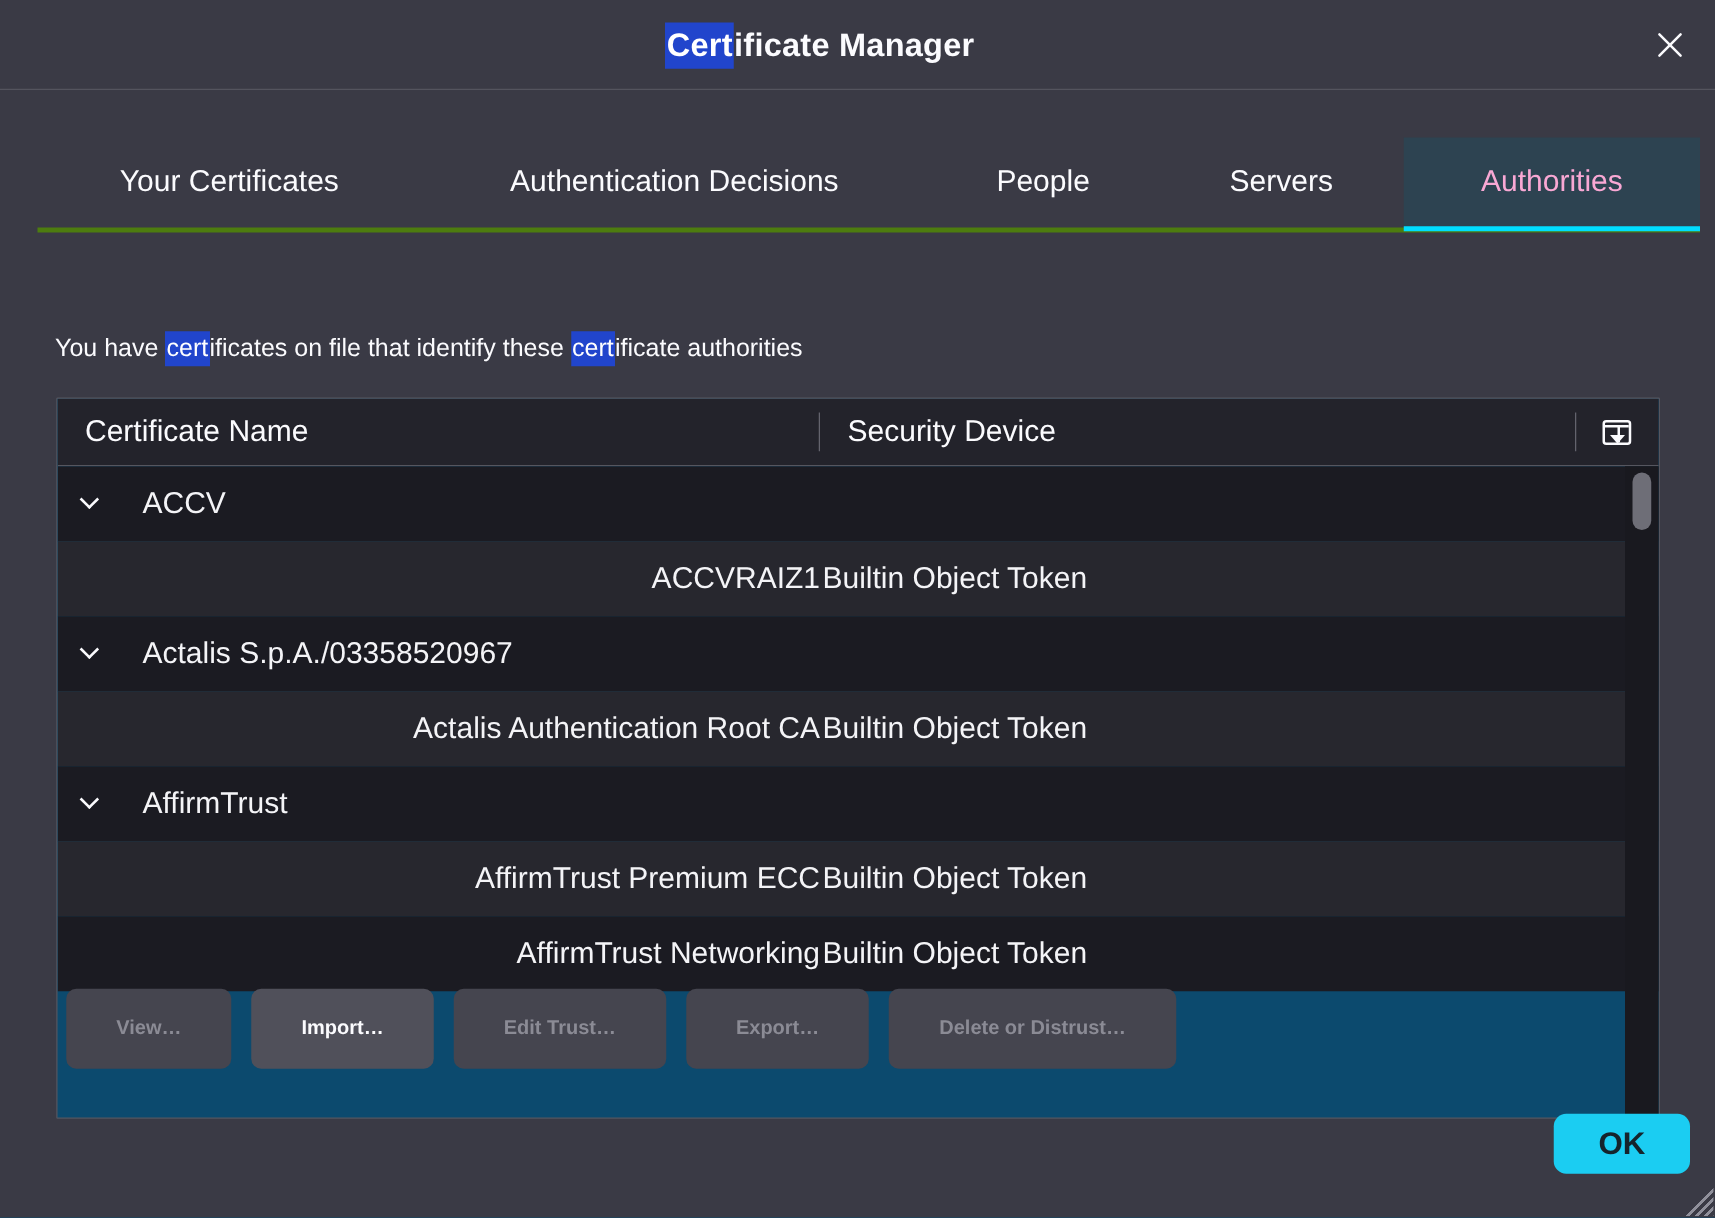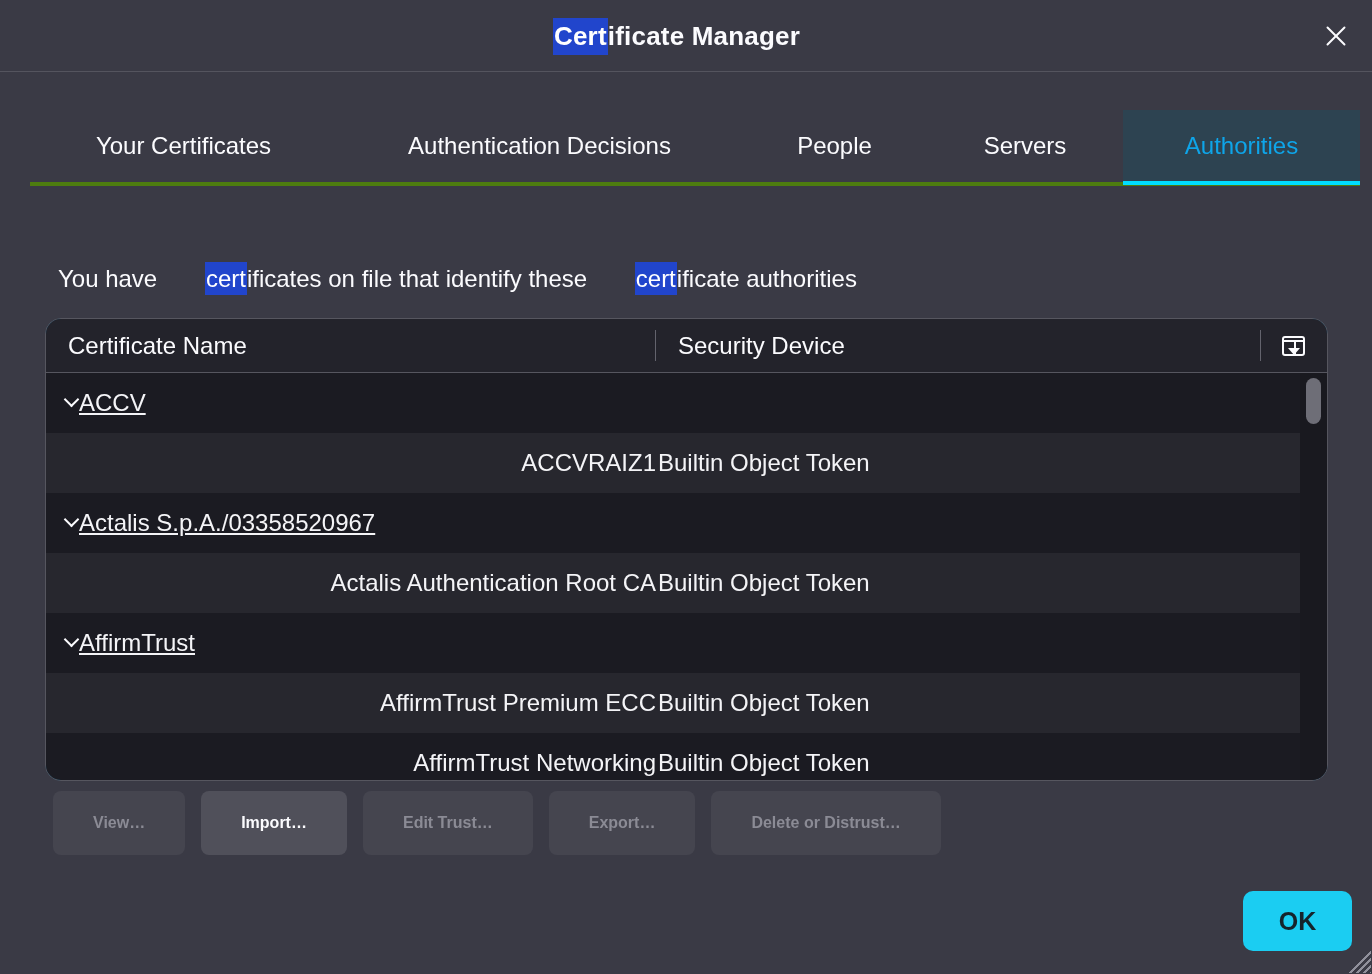--- a/index.html
+++ b/index.html
@@ -15,21 +15,21 @@
   
   .titlebar {
     position:absolute; top:0; left:0; right:0; height:72px;
     border-bottom:1px solid #54545e;
   }
   .title {
     position:absolute; left:0; right:60px; top:0; height:72px;
     display:flex; align-items:center; justify-content:center;
     font-size:26px; font-weight:700; letter-spacing:.2px;
   }
-  .hl { background:#2145cc; color:#ffffff; padding:3px 1px;margin-left:41px; }
+  .hl { background:#2145cc; color:#ffffff; padding:3px 1px; }
   .close-btn {
     position:absolute; right:20px; top:20px; width:32px; height:32px;
     cursor:pointer;
   }
   .close-btn .x { position:absolute; left:3px; top:15px; width:26px; height:2px;
     background:#fbfbfe; border-radius:1px; }
   .close-btn .x.a { transform:rotate(45deg); }
   .close-btn .x.b { transform:rotate(-45deg); }
 
   
@@ -40,36 +40,36 @@
   .tab {
     position:relative; height:100%;
     display:flex; align-items:center; justify-content:center;
     font-size:24px; color:#fbfbfe; cursor:pointer;
   }
   .tab:nth-child(1){ width:307px; }
   .tab:nth-child(2){ width:405px; }
   .tab:nth-child(3){ width:185px; }
   .tab:nth-child(4){ width:196px; }
   .tab:nth-child(5){ flex:1; }
-  .tab.active { background:#2d4351; color:#0ea5e9; }
+  .tab.active { background:#2d4351; color:#f9a8d4; }
   .tab.active::after {
     content:""; position:absolute; left:0; right:0; bottom:-2.5px; height:4px;
     background:#00ddff;
   }
 
   
   .description {
-    position:absolute; top:262px; left:58px; right:45px;
-    font-size:24px; line-height:34px; color:#fbfbfe;
+    position:absolute; top:262px; left:44px; right:45px;
+    font-size:20px; line-height:34px; color:#fbfbfe;
   }
 
   
   .table {
-    position:absolute; top:318px; left:45px; width:1283px; height:463px;
-    border:1px solid #56565f; border-radius:16px; overflow:hidden;
+    position:absolute; top:318px; left:45px; width:1283px; height:577px;
+    border:1px solid #56565f; border-radius:1px; overflow:hidden;
     background:#0c4a6e;
   }
   .thead {
     position:relative; height:54px; background:#23232b;
     border-bottom:1px solid #56565f;
     display:flex; align-items:center;
   }
   .th { font-size:24px; color:#fbfbfe; cursor:pointer; }
   .th.name { width:610px; padding-left:22px; }
   .th.device { flex:1; padding-left:22px; }
@@ -85,21 +85,21 @@
   .cp-box::after { content:""; position:absolute; top:2px; bottom:0; left:10px; width:2px; background:#fbfbfe; }
   .cp-tri { position:absolute; right:3px; bottom:-1px; width:0; height:0;
     border-left:6px solid transparent; border-right:6px solid transparent;
     border-top:7px solid #fbfbfe; }
 
   .rows { position:absolute; top:54px; left:0; right:0; bottom:0; overflow:hidden; }
   .row { height:60px; display:flex; align-items:center; font-size:24px; color:#f4f4f7; cursor:default; }
   .row.odd  { background:#1b1b22; }
   .row.even { background:#27272e; }
   .cell-name { position:relative; width:610px; height:100%; display:flex; align-items:center; }
-  .row.group .cell-name { padding-left:33px;text-decoration:underline; }
+  .row.group .cell-name { padding-left:68px; }
   .row.child .cell-name { padding-left:77px;justify-content:flex-end; }
   .cell-device { flex:1; padding-left:2px; }
   .chev {
     position:absolute; left:20px; top:50%; width:11px; height:11px;
     margin-top:-9px;
     border-left:2px solid #fbfbfe; border-bottom:2px solid #fbfbfe;
     transform:rotate(-45deg); cursor:pointer;
   }
 
   .scrolltrack {
@@ -118,21 +118,21 @@
   }
   .action {
     height:64px; padding:0 40px; border:none; border-radius:8px;
     font-family:"Liberation Sans", sans-serif; font-size:16px; font-weight:700;
     background:#45454f; color:#8b8b95;
   }
   .action.enabled { background:#50505a; color:#fbfbfe; cursor:pointer; }
 
   
   .ok-btn {
-    position:absolute; top:891px; left:1243px; width:109px; height:60px;
+    position:absolute; top:891px; left:1243px; width:109px; height:48px;
     border:none; border-radius:10px; background:#1bcdf2; color:#15242c;
     font-family:"Liberation Sans", sans-serif; font-size:25px; font-weight:700;
     cursor:pointer;
   }
 
   
   .grip {
     position:absolute; right:1px; bottom:1px; width:24px; height:24px;
     background:repeating-linear-gradient(135deg, transparent 0 3px, #90909b 3px 5px);
     clip-path:polygon(100% 0, 100% 100%, 0 100%);

